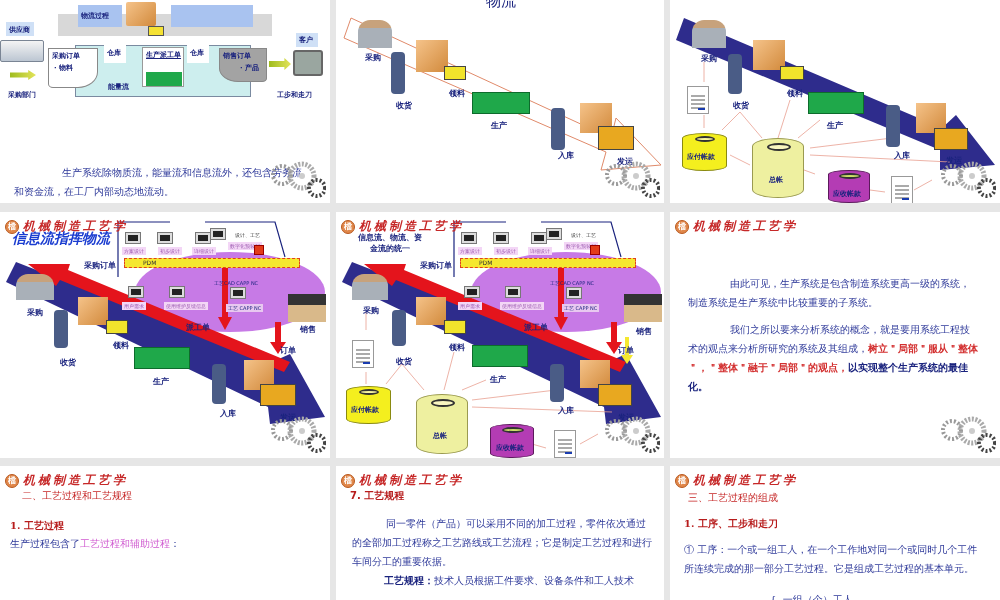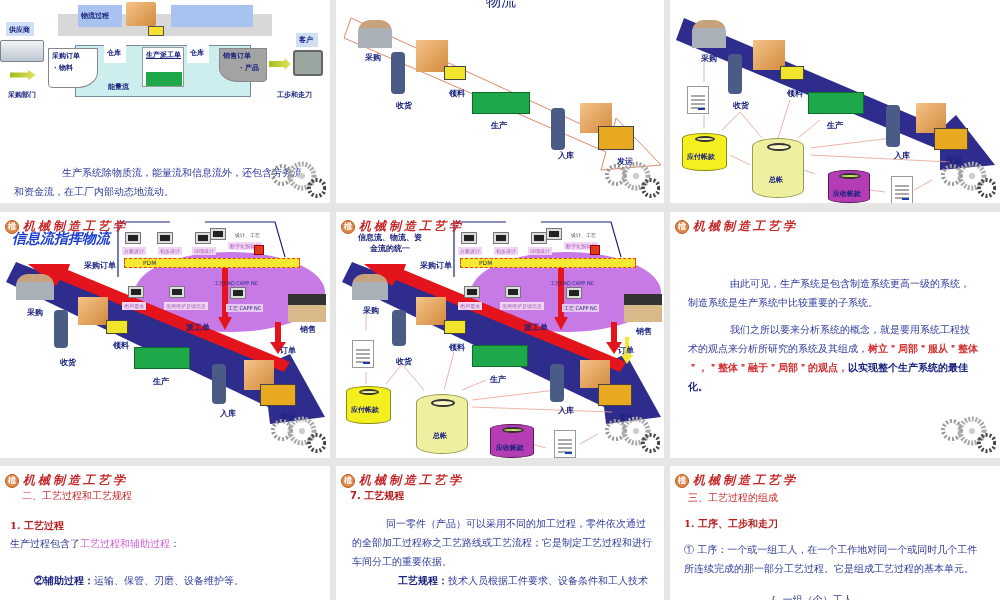--- a/index.html
+++ b/index.html
@@ -355,31 +355,30 @@
 </div>
 
 <div class="slide s7">
   <div class="logo">
     <div class="logo-badge">檔</div>
     <span class="logo-text">机械制造工艺学</span>
   </div>
   <div class="abs" style="left:22px;top:23px;font-size:10px;color:#c62828;font-family:'DejaVu Serif',serif">二、工艺过程和工艺规程</div>
   <div class="abs" style="left:10px;top:53px;font-size:10px;color:#b71c1c;font-weight:bold;font-family:'DejaVu Serif',serif">1. 工艺过程</div>
   <div class="para" style="left:10px;top:68px;width:320px"><span>生产过程包含了</span><span class="pink">工艺过程和辅助过程</span><span>：</span></div>
-  <div class="para" style="left:34px;top:105px;width:296px"><span class="blueb">②辅助过程：</span><span>运输、保管、刃磨、设备维护等。</span></div>
 </div>
 
 <div class="slide s8">
   <div class="logo">
     <div class="logo-badge">檔</div>
     <span class="logo-text">机械制造工艺学</span>
   </div>
   <div class="abs" style="left:14px;top:23px;font-size:10px;color:#b71c1c;font-weight:bold">7. 工艺规程</div>
   <div class="para" style="left:16px;top:48px;width:300px;text-indent:34px">同一零件（产品）可以采用不同的加工过程，零件依次通过的全部加工过程称之工艺路线或工艺流程；它是制定工艺过程和进行车间分工的重要依据。</div>
-  <div class="para" style="left:28px;top:105px;width:300px;text-indent:34px"><span class="blueb">工艺规程：</span><span>技术人员根据工件要求、设备条件和工人技术</span></div>
+  <div class="para" style="left:14px;top:105px;width:300px;text-indent:34px"><span class="blueb">工艺规程：</span><span>技术人员根据工件要求、设备条件和工人技术</span></div>
 </div>
 
 <div class="slide s9">
   <div class="logo">
     <div class="logo-badge">檔</div>
     <span class="logo-text">机械制造工艺学</span>
   </div>
   <div class="abs" style="left:18px;top:25px;font-size:10px;color:#c62828;font-family:'DejaVu Serif',serif">三、工艺过程的组成</div>
   <div class="abs" style="left:14px;top:51px;font-size:10px;color:#b71c1c;font-weight:bold;font-family:'DejaVu Serif',serif">1. 工序、工步和走刀</div>
   <div class="para" style="left:14px;top:74px;width:300px">①  工序：一个或一组工人，在一个工作地对同一个或同时几个工件所连续完成的那一部分工艺过程。它是组成工艺过程的基本单元。</div>

